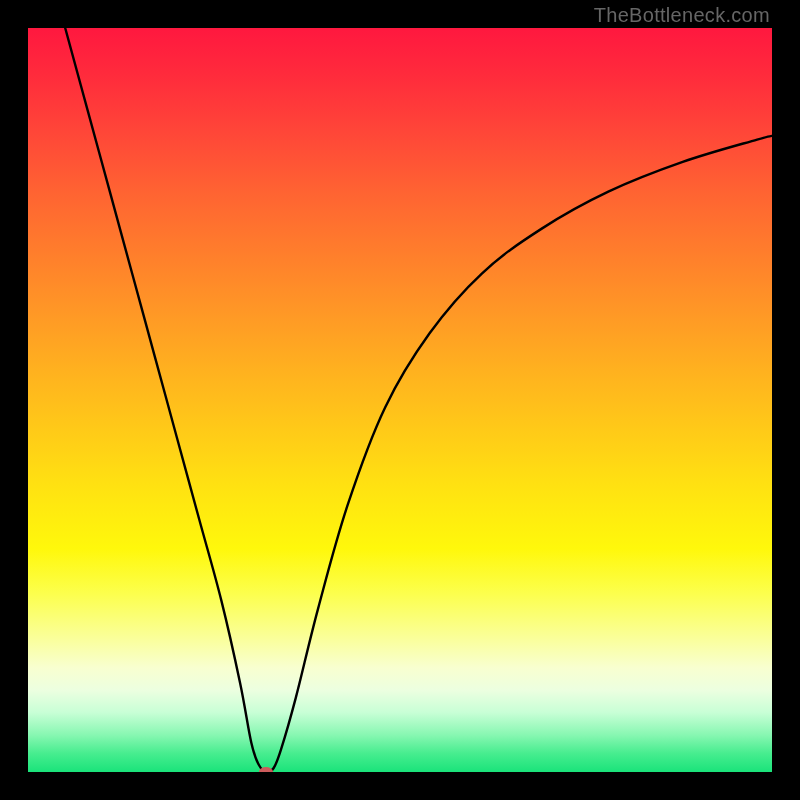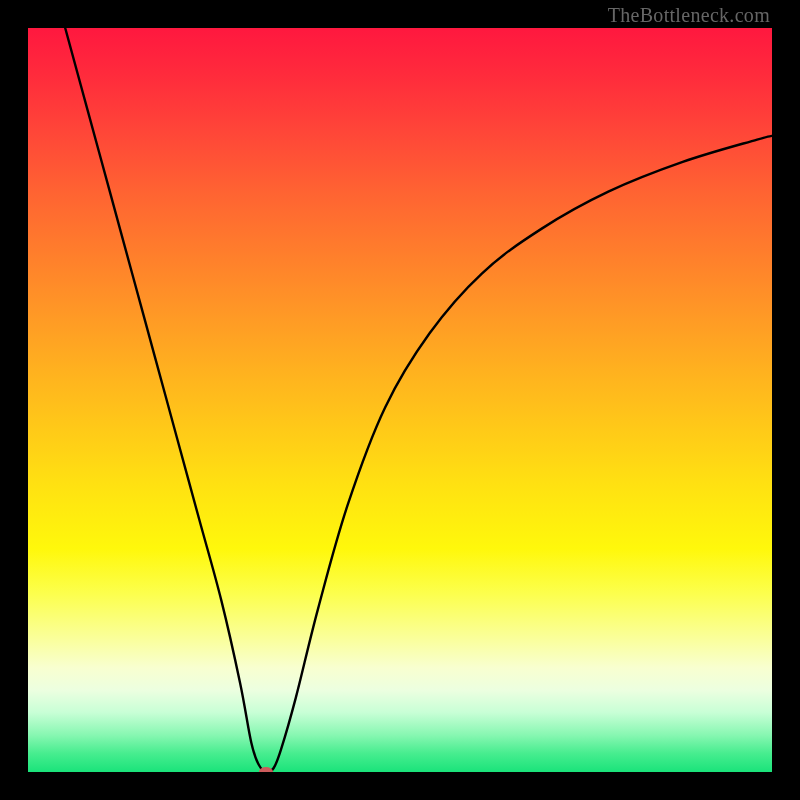--- a/index.html
+++ b/index.html
@@ -40,21 +40,20 @@
     overflow: hidden;
   }
   .watermark {
     position: absolute;
     top: 4px;
     right: 30px;
     color: #666;
     font-size: 20px;
     font-weight: 500;
     letter-spacing: 0.3px;
-    font-family: Liberation Serif, serif;
   }
   svg.curve {
     position: absolute;
     left: 0; top: 0;
     width: 100%; height: 100%;
   }
   .marker {
     position: absolute;
     width: 14px;
     height: 10px;

